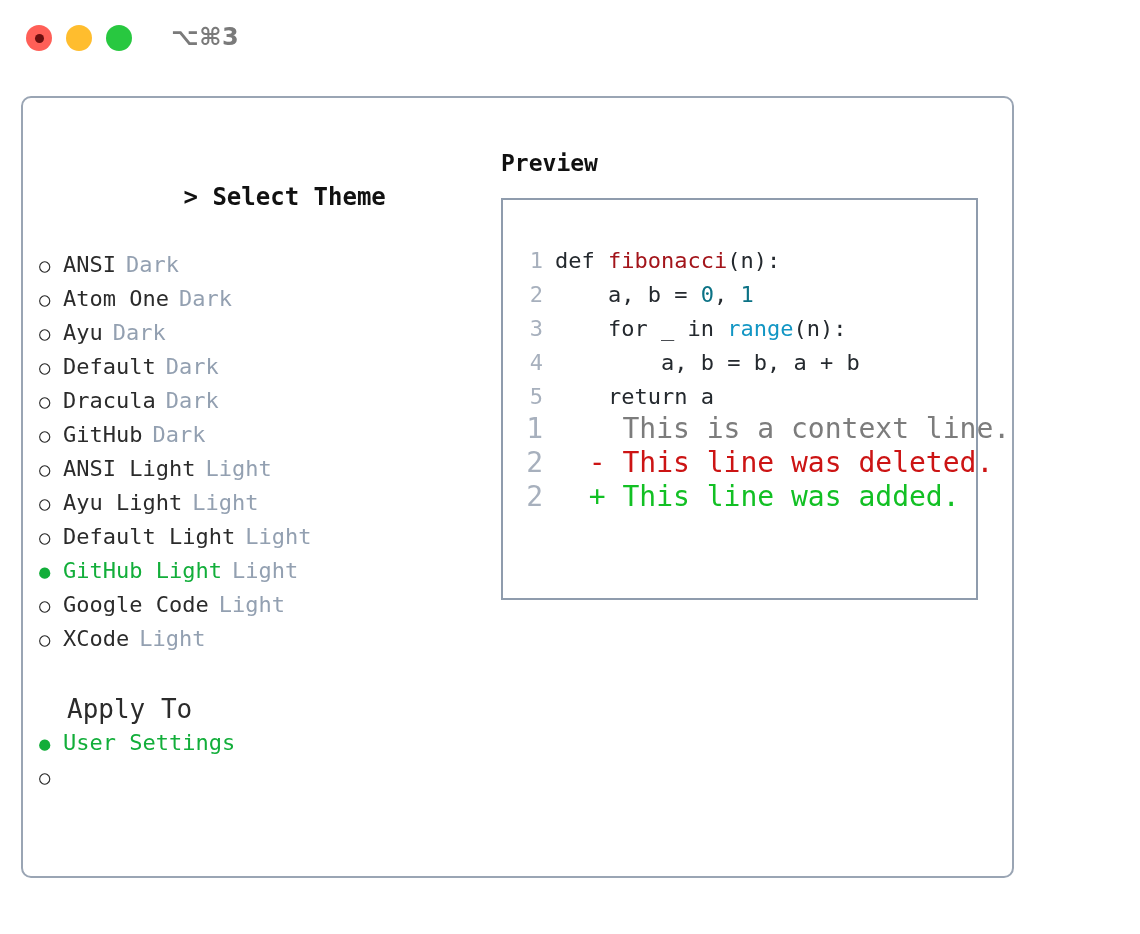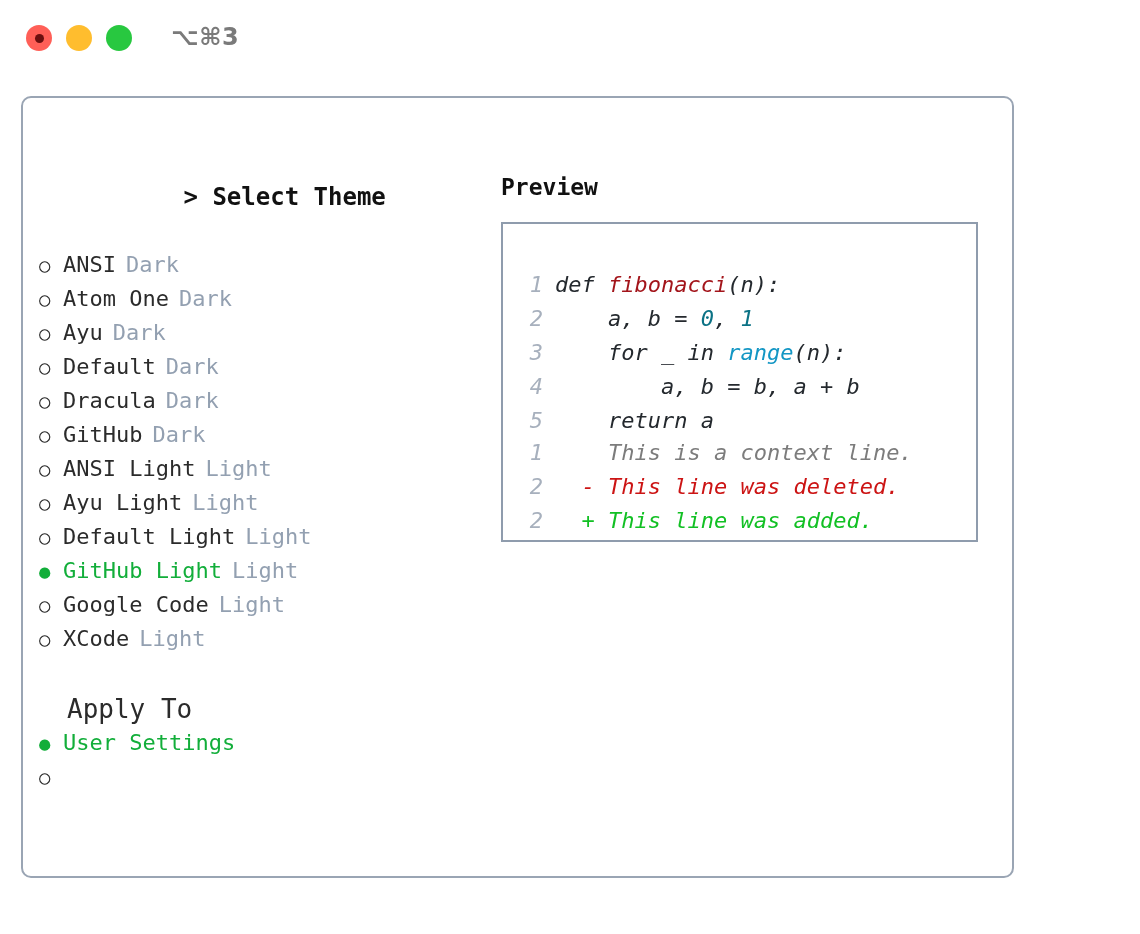--- a/index.html
+++ b/index.html
@@ -150,37 +150,35 @@
     width: 400px;
     white-space: pre-wrap;
   }
 
   
   .right-col {
     position: absolute;
     left: 478px;
     top: 48px;
     width: 500px;
-    margin-top: 24px;
   }
   .preview-title {
     font-size: 23px;
     font-weight: bold;
     color: #111111;
     line-height: 34px;
   }
   .preview-box {
     margin-top: 18px;
     width: 477px;
-    height: 320px;
+    height: 402px;
     border: 2px solid #8f9cad;
     box-sizing: border-box;
     background: #ffffff;
     position: relative;
-    font-style: italic;
   }
   .code {
     position: absolute;
     left: 14px;
     top: 44px;
     font-size: 22px;
     line-height: 34px;
     white-space: pre;
   }
   .code-line { display: block; white-space: pre; }
@@ -193,21 +191,21 @@
   }
   .tok-plain { color: #24292e; }
   .tok-fn    { color: #a3151b; }
   .tok-num   { color: #0b7285; }
   .tok-call  { color: #1296c4; }
 
   .diff {
     position: absolute;
     left: 14px;
     top: 212px;
-    font-size: 22px;
+    font-size: 28px;
     line-height: 34px;
     white-space: pre;
   }
   .diff-line { display: block; white-space: pre; }
   .diff-ctx  { color: #7c7c7c; }
   .diff-del  { color: #cc1414; }
   .diff-add  { color: #12c024; }
 </style>
 </head>
 <body>

